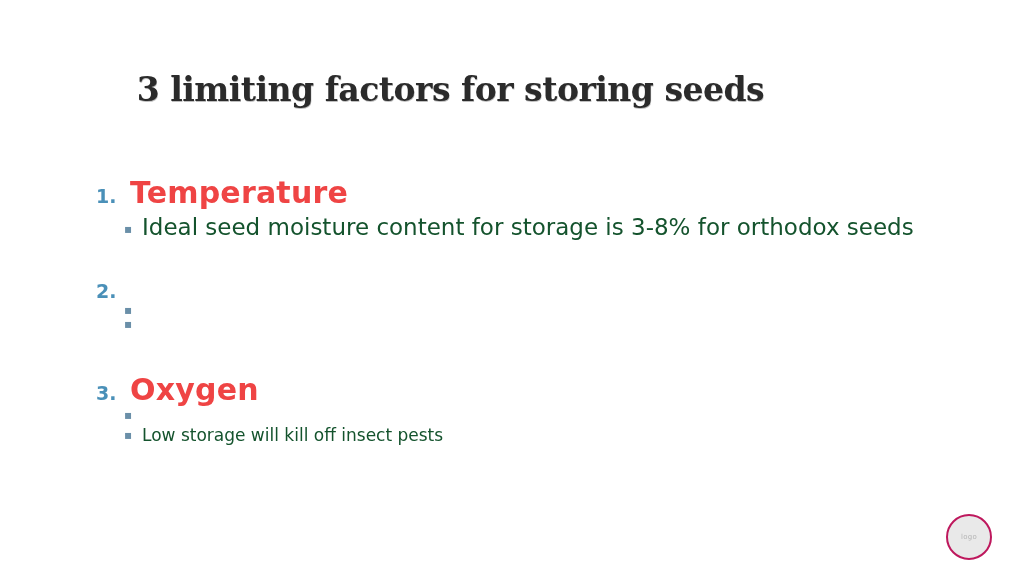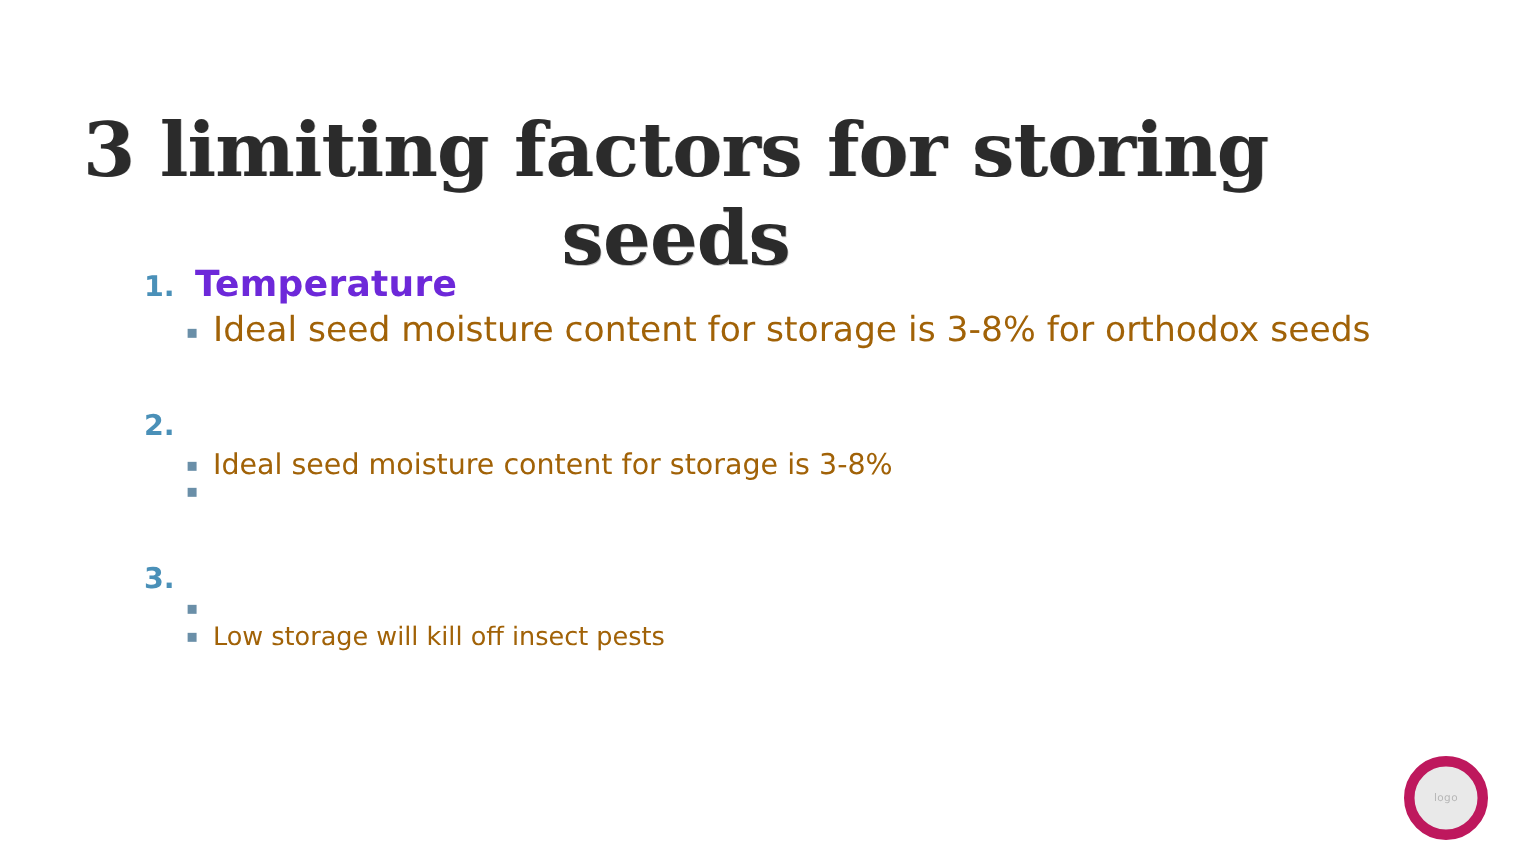--- a/index.html
+++ b/index.html
@@ -20,21 +20,21 @@
     background: #ffffff;
   }
   .slide-title {
     position: absolute;
     left: 0;
     top: 70px;
     width: 901px;
     text-align: center;
     font-family: "DejaVu Serif", serif;
     font-weight: bold;
-    font-size: 50px;
+    font-size: 33px;
     letter-spacing: -0.5px;
     color: #2b2b2b;
     text-shadow: 0.5px 0.5px 0 rgba(0,0,0,0.25);
   }
   .body-area {
     position: absolute;
     left: 96px;
     top: 175px;
     width: 860px;
   }
@@ -50,41 +50,41 @@
     margin-bottom: 4px;
   }
   .main-num {
     width: 34px;
     flex: 0 0 34px;
     font-size: 19px;
     font-weight: bold;
     color: #4a90b8;
   }
   .main-label {
-    font-size: 24px;
+    font-size: 30px;
     font-weight: bold;
-    color: #6d28d9;
+    color: #ef4444;
     letter-spacing: 0.2px;
     text-align: right;
   }
   .sub-item {
     display: flex;
     align-items: baseline;
     margin-left: 28px;
     margin-top: 2px;
   }
   .sub-bullet {
     flex: 0 0 18px;
     font-size: 12px;
     color: #6a8fa8;
     line-height: 1;
     transform: translateY(-2px);
   }
   .sub-text {
-    color: #a16207;
+    color: #14532d;
   }
   .sub-lg .sub-text {
     font-size: 23px;
   }
   .sub-md .sub-text {
     font-size: 19px;
   }
   .sub-sm .sub-text {
     font-size: 17px;
   }
@@ -92,21 +92,21 @@
     height: 14px;
   }
   .logo-badge {
     position: absolute;
     right: 32px;
     bottom: 16px;
     width: 42px;
     height: 42px;
     border-radius: 50%;
     background: #e9e9e9;
-    border: 7px solid #be185d;
+    border: 2px solid #be185d;
     display: flex;
     align-items: center;
     justify-content: center;
     font-size: 7px;
     color: #b5b5b5;
     letter-spacing: 0.3px;
   }
 </style>
 </head>
 <body>
@@ -129,32 +129,32 @@
     </div>
 
     <div class="gap-after"></div>
 
     <div class="group">
       <div class="main-item">
         <span class="main-num">2.</span>
       </div>
       <div class="sub-item sub-md">
         <span class="sub-bullet">▪</span>
-        <span class="sub-text">Ideal seed moisture content for storage is 3-8%</span>
       </div>
       <div class="sub-item sub-md">
         <span class="sub-bullet">▪</span>
       </div>
     </div>
 
     <div class="gap-after"></div>
 
     <div class="group">
       <div class="main-item">
         <span class="main-num">3.</span>
+        <span class="main-label">Oxygen</span>
       </div>
       <div class="sub-item sub-sm">
         <span class="sub-bullet">▪</span>
       </div>
       <div class="sub-item sub-sm">
         <span class="sub-bullet">▪</span>
         <span class="sub-text">Low storage will kill off insect pests</span>
       </div>
     </div>
 

